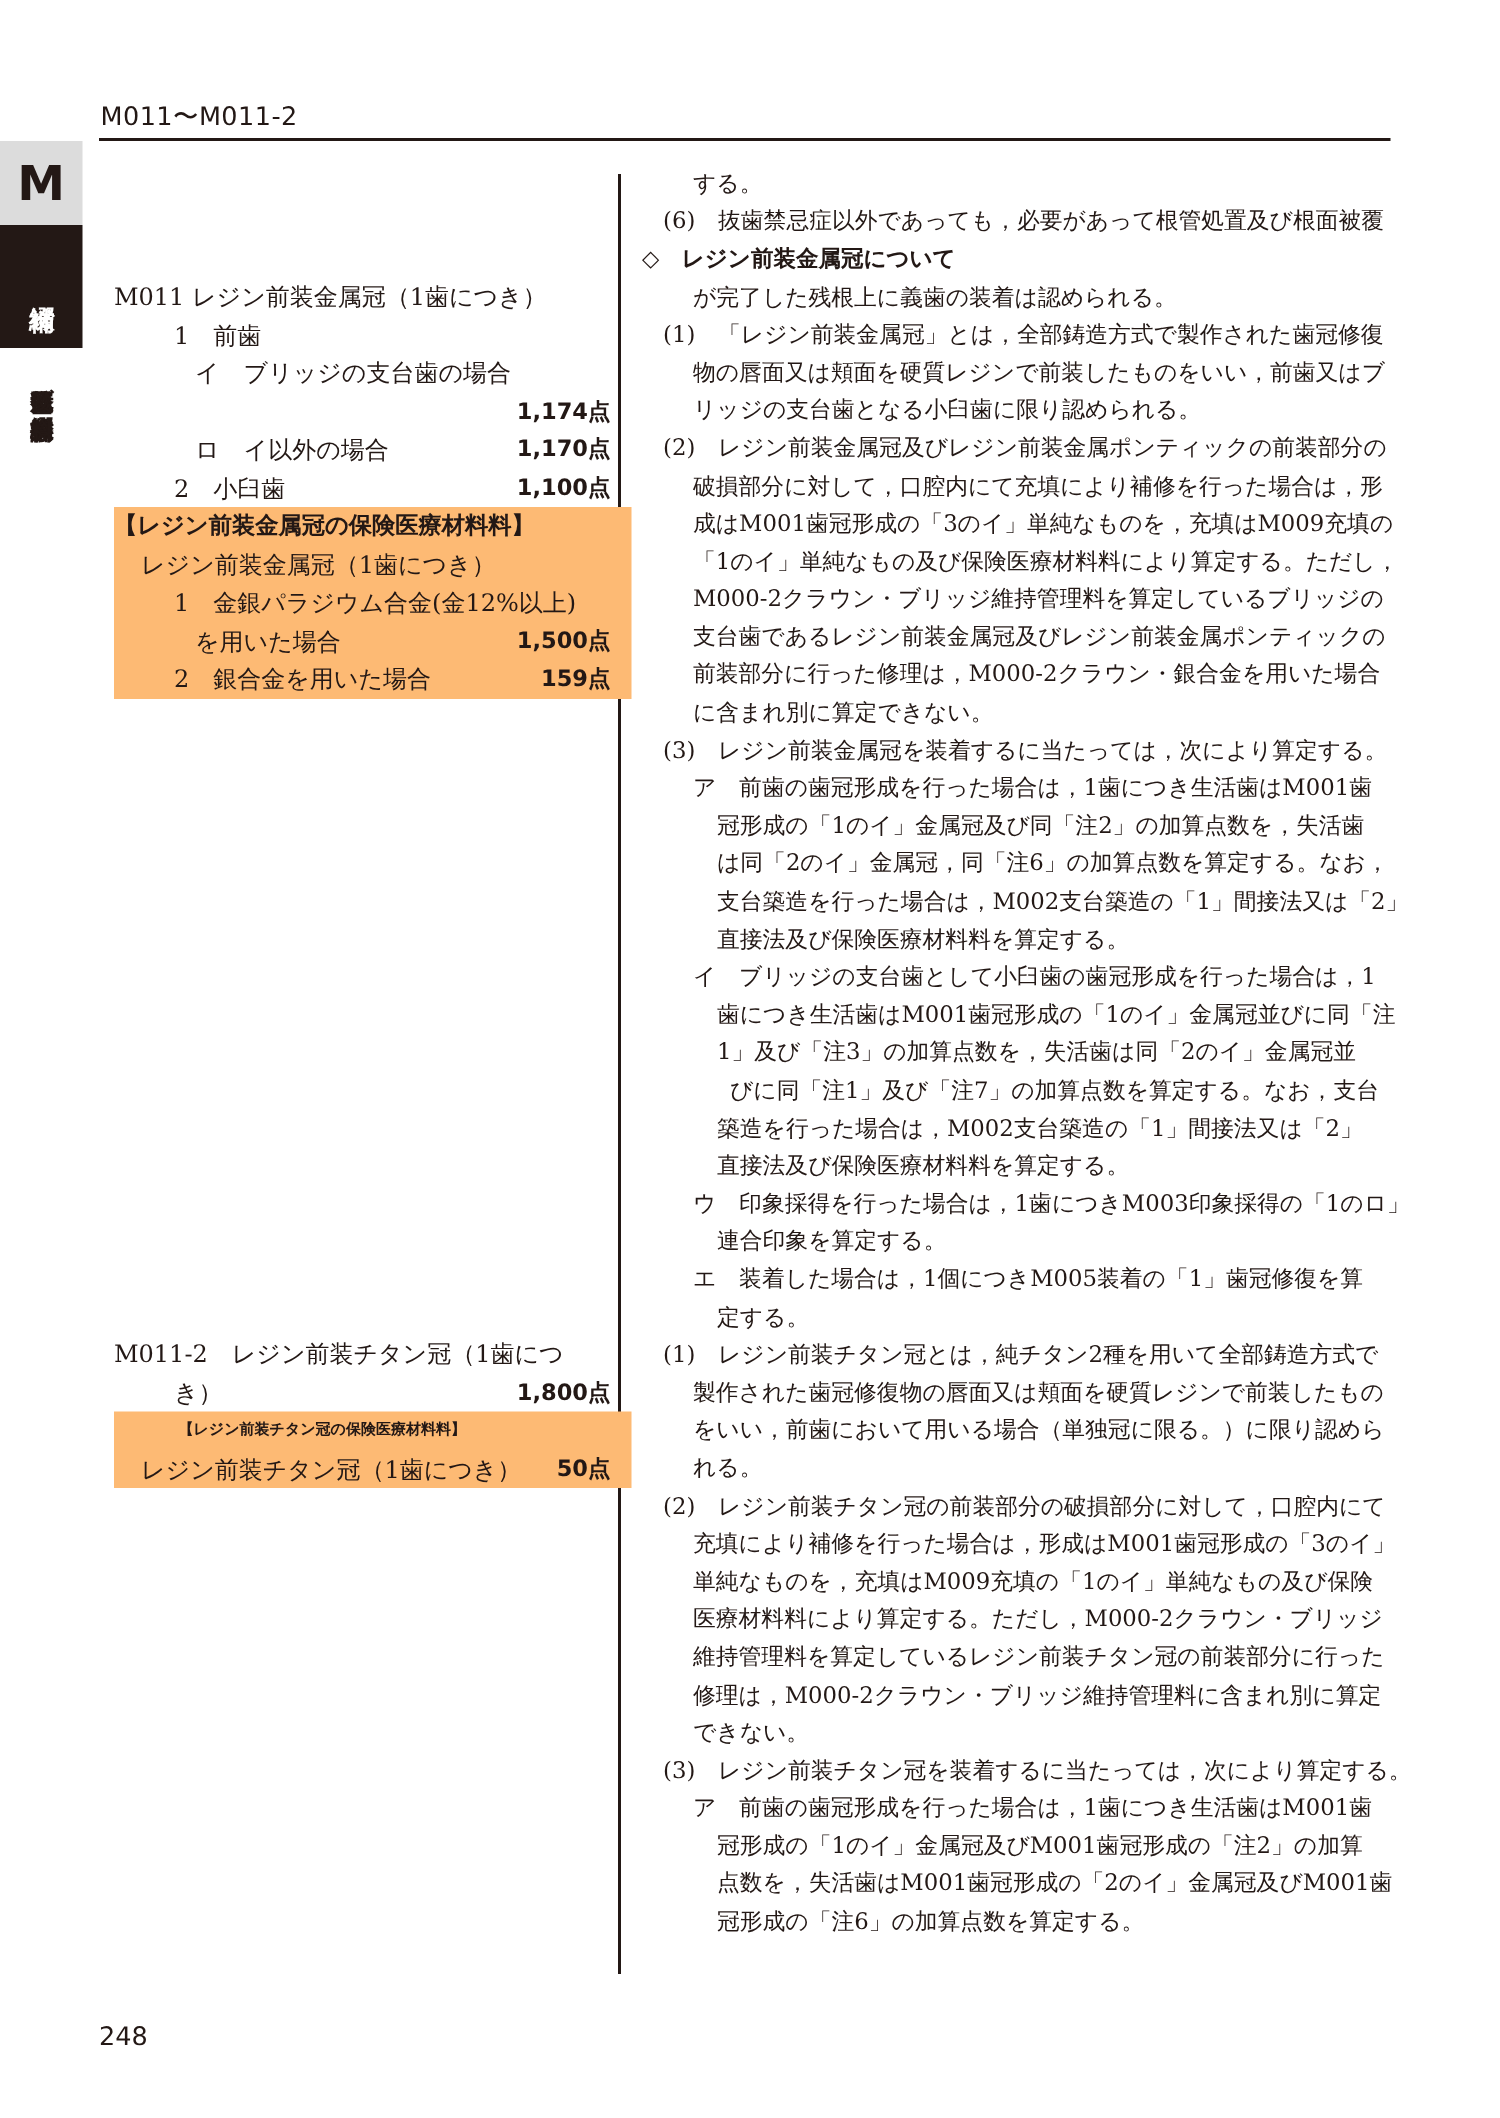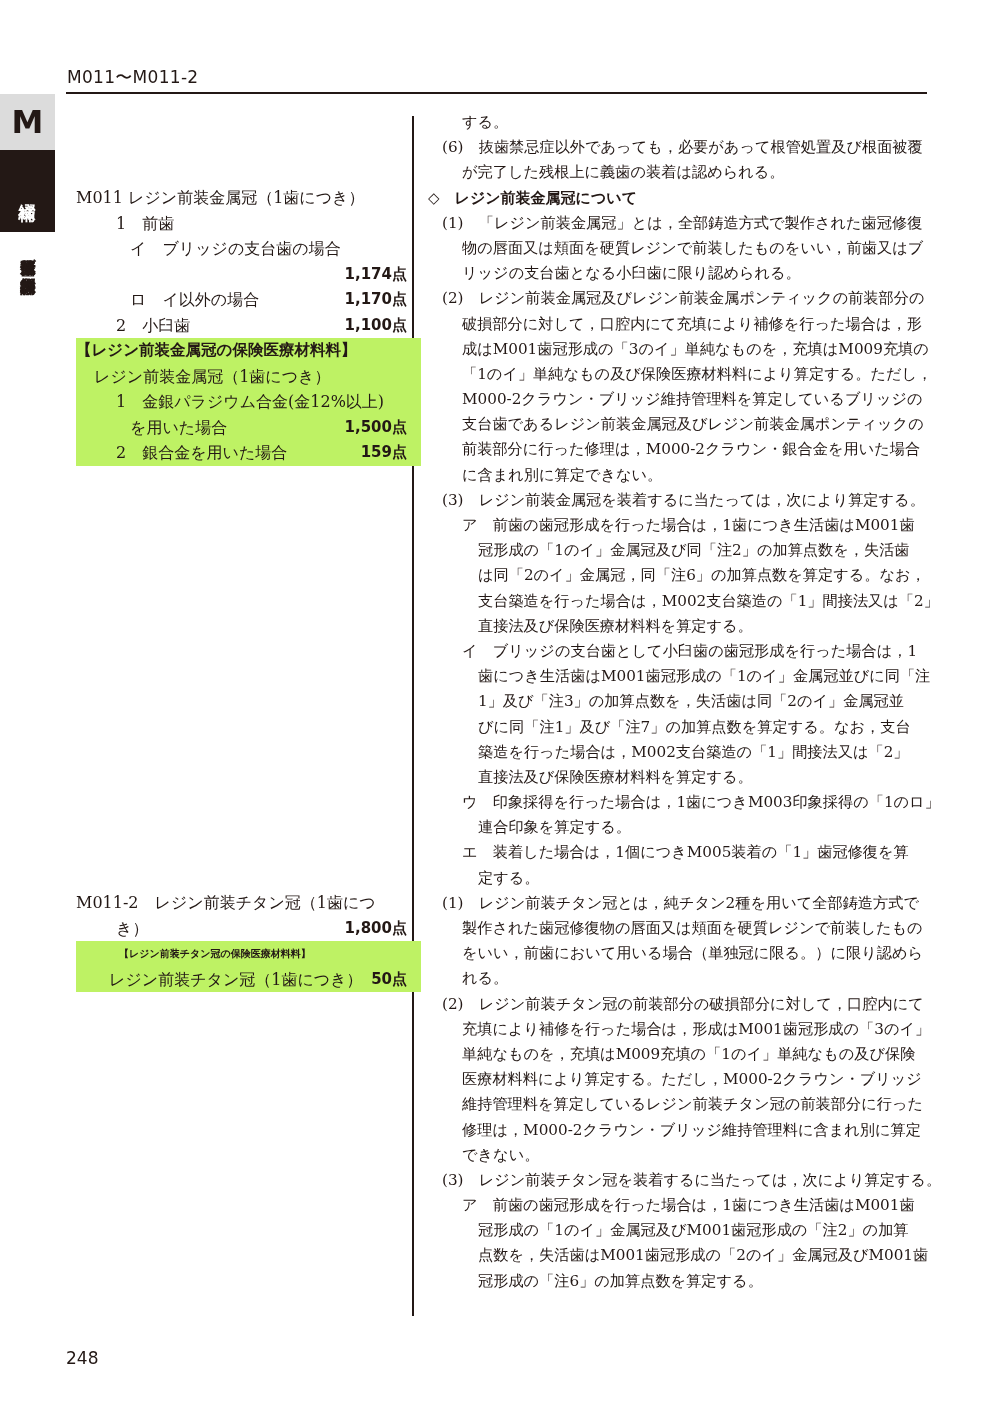--- a/index.html
+++ b/index.html
@@ -20,21 +20,21 @@
                   writing-mode:vertical-rl; text-orientation:upright; letter-spacing:0px; line-height:26px; }
   .divider { position:absolute; left:412px; top:116px; width:2px; height:1200px; background:#231815; }
   .page-no { position:absolute; left:66px; top:1348px; font-size:17px;
              font-family:"DejaVu Sans","Liberation Sans",sans-serif; }
 
   
   .left { position:absolute; left:76px; width:345px; font-size:16px; line-height:25.5px; }
   .row { position:relative; height:25.5px; white-space:nowrap; }
   .row .pts { position:absolute; right:14px; top:0; font-family:"DejaVu Sans","Liberation Sans",sans-serif;
               font-weight:bold; font-size:15px; }
-  .shade { background:#bef264; }
+  .shade { background:#fdba74; }
   .boldsans { font-family:"DejaVu Sans","Liberation Sans",sans-serif; font-weight:bold; }
 
   
   .right { position:absolute; left:428px; width:500px; font-size:15.2px; line-height:25.2px; }
   .line { white-space:nowrap; display:block; height:25.2px; }
   .heading { font-family:"DejaVu Sans","Liberation Sans",sans-serif; font-weight:bold; font-size:15px; }
 </style>
 </head>
 <body>
 
@@ -94,33 +94,33 @@
 <div class="left" style="top:890px;">
   <div class="row">
     <span>M011-2　レジン前装チタン冠（1歯につ</span>
   </div>
   <div class="row" style="padding-left:40px;">
     <span>き）</span>
     <span class="pts">1,800点</span>
   </div>
   <div class="shade">
     <div class="row boldsans" style="font-size:10px;margin-left:43px;">【レジン前装チタン冠の保険医療材料料】</div>
-    <div class="row" style="padding-left:18px;margin-left:15px;">
+    <div class="row" style="padding-left:18px;">
       <span>レジン前装チタン冠（1歯につき）</span>
       <span class="pts">50点</span>
     </div>
   </div>
 </div>
 
 <div class="right" style="top:110px;">
   <span class="line" style="padding-left:34px;">する。</span>
   <span class="line" style="padding-left:14px;">(6)　抜歯禁忌症以外であっても，必要があって根管処置及び根面被覆</span>
+  <span class="line heading">◇　レジン前装金属冠について</span>
+
   <span class="line" style="padding-left:34px;">が完了した残根上に義歯の装着は認められる。</span>
-
-  <span class="line heading">◇　レジン前装金属冠について</span>
   <div>
     <span class="line" style="padding-left:14px;">(1)　「レジン前装金属冠」とは，全部鋳造方式で製作された歯冠修復</span>
     <span class="line" style="padding-left:34px;">物の唇面又は頬面を硬質レジンで前装したものをいい，前歯又はブ</span>
     <span class="line" style="padding-left:34px;">リッジの支台歯となる小臼歯に限り認められる。</span>
     <span class="line" style="padding-left:14px;">(2)　レジン前装金属冠及びレジン前装金属ポンティックの前装部分の</span>
     <span class="line" style="padding-left:34px;">破損部分に対して，口腔内にて充填により補修を行った場合は，形</span>
     <span class="line" style="padding-left:34px;">成はM001歯冠形成の「3のイ」単純なものを，充填はM009充填の</span>
     <span class="line" style="padding-left:34px;">「1のイ」単純なもの及び保険医療材料料により算定する。ただし，</span>
     <span class="line" style="padding-left:34px;">M000-2クラウン・ブリッジ維持管理料を算定しているブリッジの</span>
     <span class="line" style="padding-left:34px;">支台歯であるレジン前装金属冠及びレジン前装金属ポンティックの</span>
@@ -128,21 +128,21 @@
     <span class="line" style="padding-left:34px;">に含まれ別に算定できない。</span>
     <span class="line" style="padding-left:14px;">(3)　レジン前装金属冠を装着するに当たっては，次により算定する。</span>
     <span class="line" style="padding-left:34px;">ア　前歯の歯冠形成を行った場合は，1歯につき生活歯はM001歯</span>
     <span class="line" style="padding-left:50px;">冠形成の「1のイ」金属冠及び同「注2」の加算点数を，失活歯</span>
     <span class="line" style="padding-left:50px;">は同「2のイ」金属冠，同「注6」の加算点数を算定する。なお，</span>
     <span class="line" style="padding-left:50px;">支台築造を行った場合は，M002支台築造の「1」間接法又は「2」</span>
     <span class="line" style="padding-left:50px;">直接法及び保険医療材料料を算定する。</span>
     <span class="line" style="padding-left:34px;">イ　ブリッジの支台歯として小臼歯の歯冠形成を行った場合は，1</span>
     <span class="line" style="padding-left:50px;">歯につき生活歯はM001歯冠形成の「1のイ」金属冠並びに同「注</span>
     <span class="line" style="padding-left:50px;">1」及び「注3」の加算点数を，失活歯は同「2のイ」金属冠並</span>
-    <span class="line" style="padding-left:50px;">びに同「注1」及び「注7」の加算点数を算定する。なお，支台</span>
+    <span class="line" style="padding-left:50px;text-align:center;">びに同「注1」及び「注7」の加算点数を算定する。なお，支台</span>
     <span class="line" style="padding-left:50px;">築造を行った場合は，M002支台築造の「1」間接法又は「2」</span>
     <span class="line" style="padding-left:50px;">直接法及び保険医療材料料を算定する。</span>
     <span class="line" style="padding-left:34px;">ウ　印象採得を行った場合は，1歯につきM003印象採得の「1のロ」</span>
     <span class="line" style="padding-left:50px;">連合印象を算定する。</span>
     <span class="line" style="padding-left:34px;">エ　装着した場合は，1個につきM005装着の「1」歯冠修復を算</span>
     <span class="line" style="padding-left:50px;">定する。</span>
   </div>
 
   <div>
     <span class="line" style="padding-left:14px;">(1)　レジン前装チタン冠とは，純チタン2種を用いて全部鋳造方式で</span>

